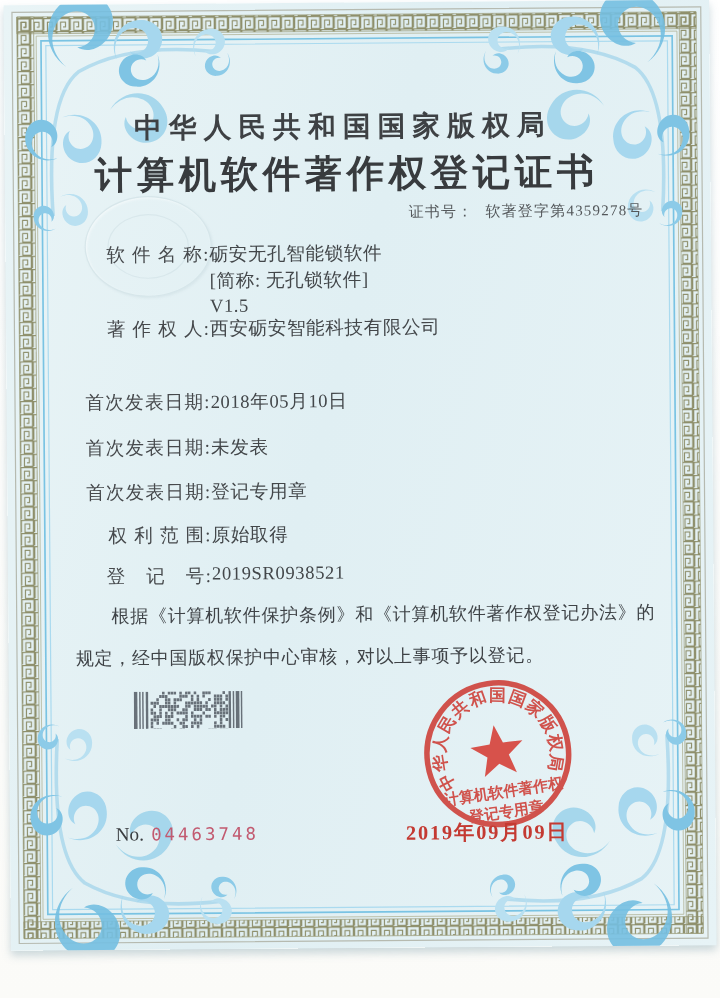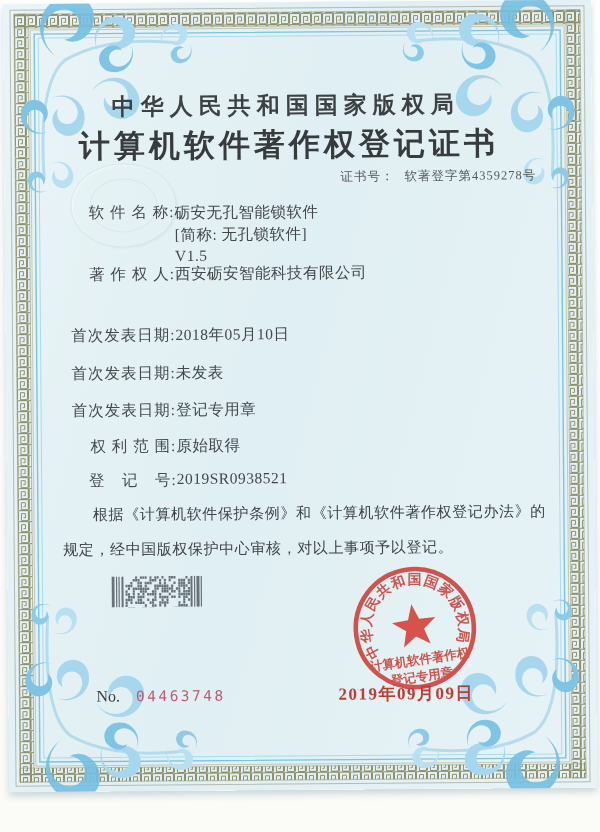--- a/index.html
+++ b/index.html
@@ -52,21 +52,21 @@
   }
   .barcode-wrap { left:104px; top:573px; }
   .seal-wrap { left:332px; top:552px; width:150px; height:150px; }
   .seal-date {
     left:330px; top:681px; font-size:17px; font-weight:bold;
     color:var(--date-red,#c43a32); letter-spacing:1.5px; z-index:6;
   }
   .serial { left:88px; top:684px; font-size:16px; color:#3a3d40; }
   .serial .num {
     font-family:"DejaVu Sans Mono","Liberation Mono",monospace;
-    font-size:14.5px; color:var(--serial-red,#c25a70); letter-spacing:2.5px; margin-left:16px;
+    font-size:14.5px; color:var(--serial-red,#c25a70); letter-spacing:2.5px; margin-left:6px;
   }
 </style>
 </head>
 <body>
 
 <div class="photo">
   <div class="page">
 
     <svg class="borders" width="588" height="788" viewBox="0 0 588 788">
       <defs>

